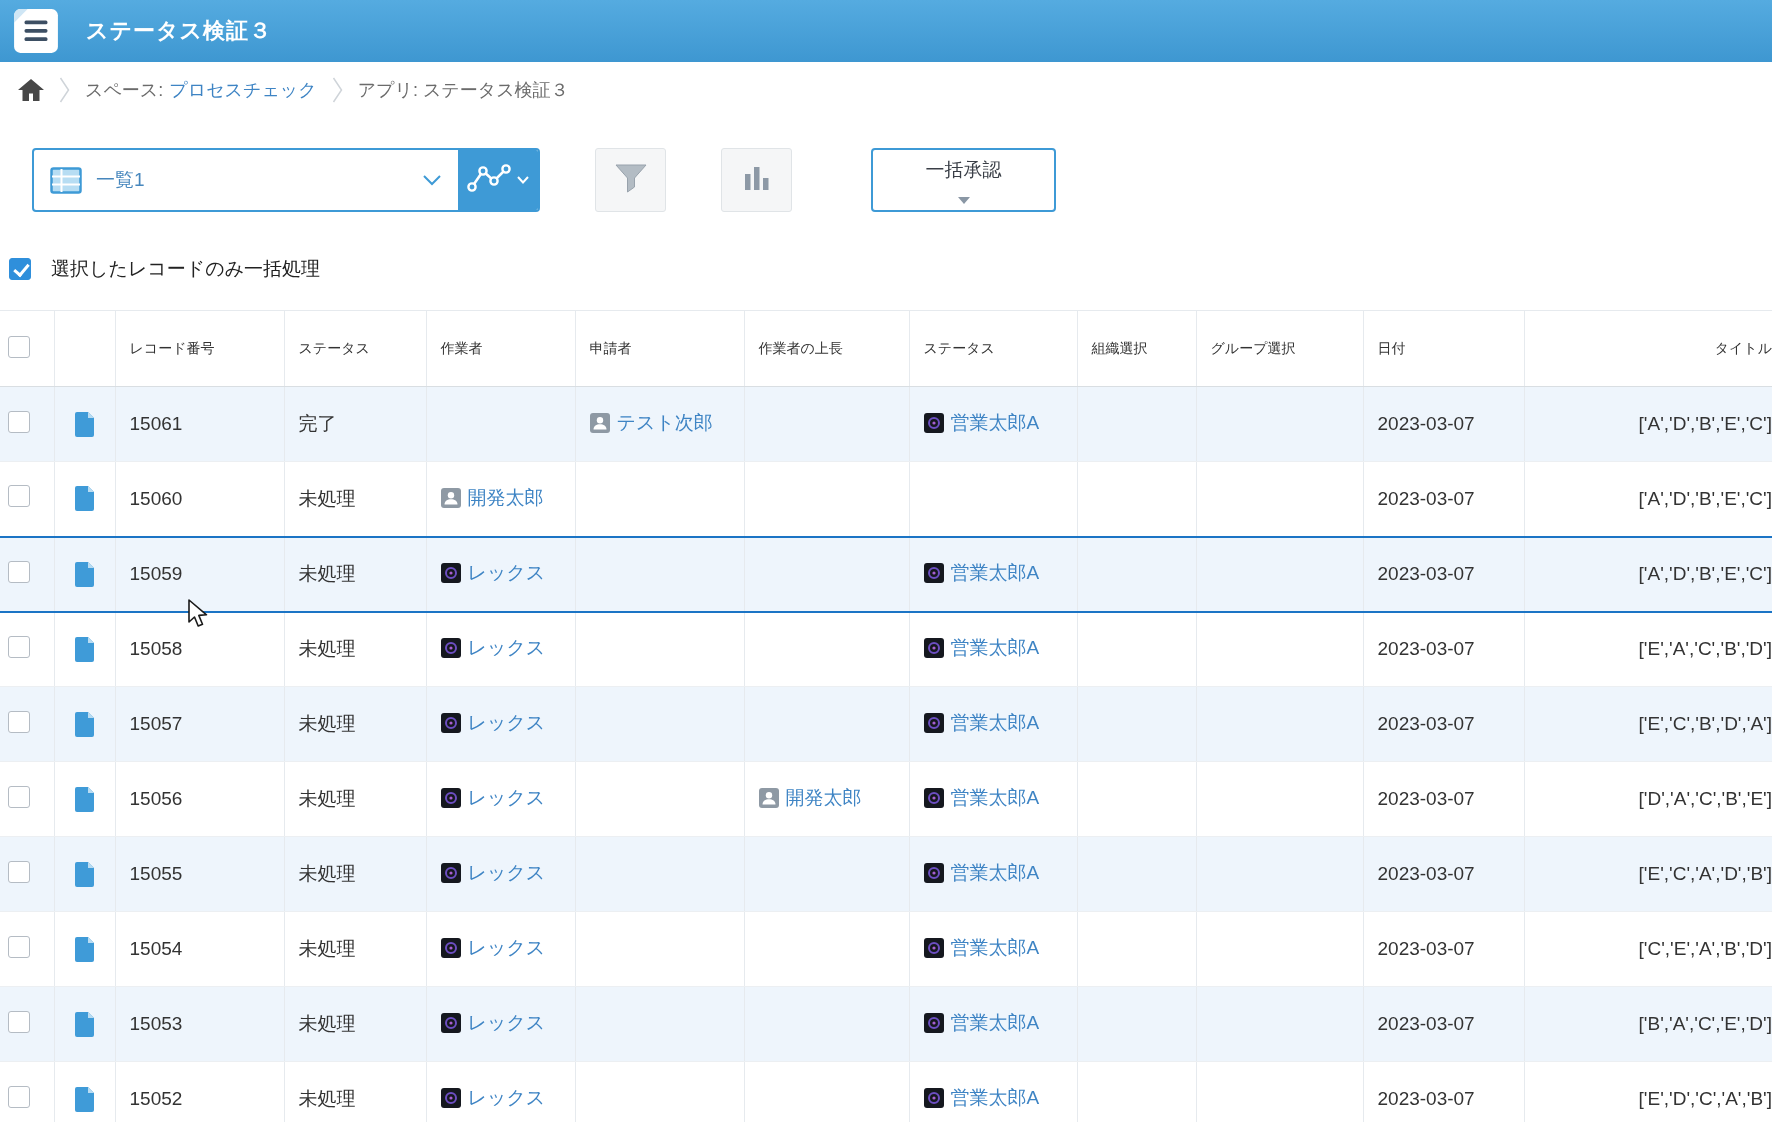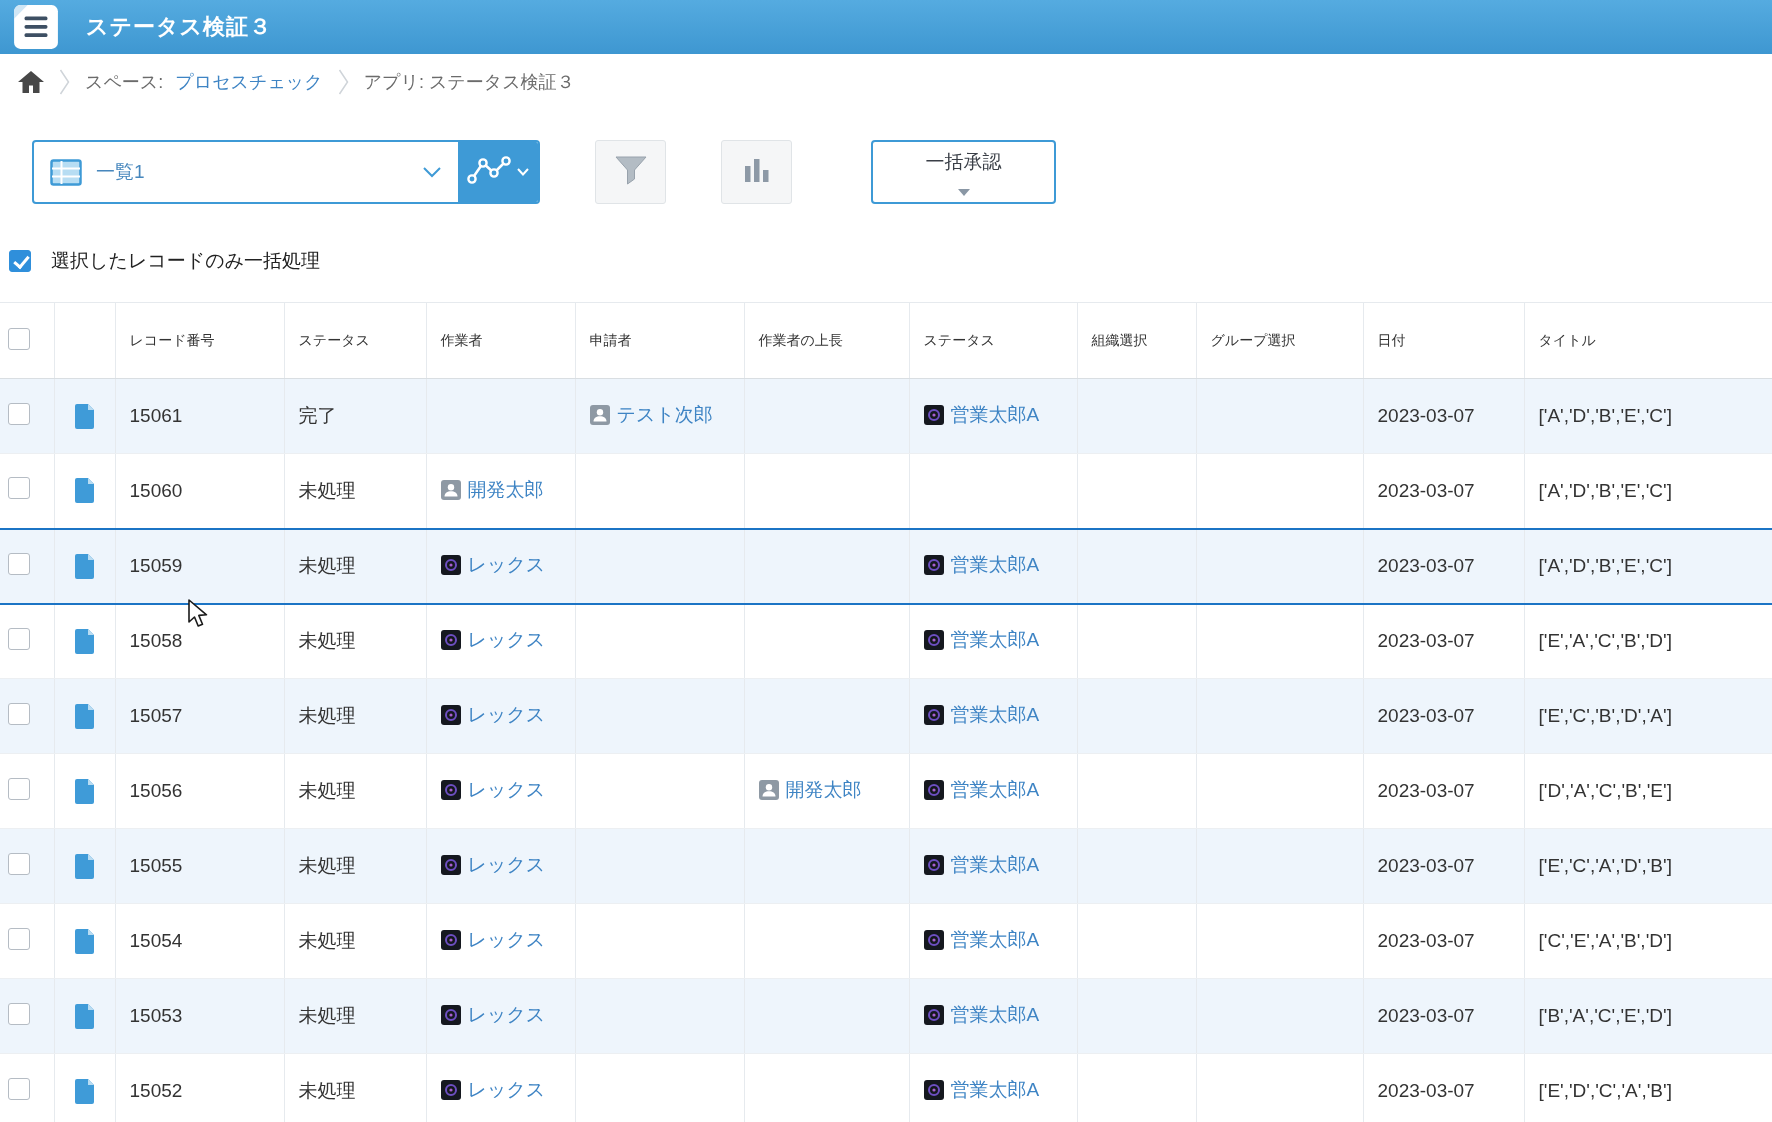--- a/index.html
+++ b/index.html
@@ -4,30 +4,30 @@
 <style>
   * { box-sizing: border-box; margin: 0; padding: 0; }
   :root {
     --accent:#3e9ad6; --link:#3e84c4; --row-alt:#eef5fc; --hl:#1b74c5;
     --hdr1:#55abe0; --hdr2:#3e97d1;
   }
   body { font-family:"Liberation Sans","DejaVu Sans",sans-serif; background:#fff; }
   .screen { position:relative; width:1772px; height:1122px; overflow:hidden; background:#fff; }
 
   
-  .topbar { height:54px; background:linear-gradient(180deg,var(--hdr1),var(--hdr2)); display:flex; align-items:center; }
+  .topbar { height:62px; background:linear-gradient(180deg,var(--hdr1),var(--hdr2)); display:flex; align-items:center; }
   .app-icon { margin-left:10px; width:52px; height:52px; display:flex; align-items:center; justify-content:center; cursor:pointer; }
   .topbar-title { color:#fff; font-size:22px; font-weight:bold; margin-left:24px; letter-spacing:1px; }
 
   
   .breadcrumb { height:56px; display:flex; align-items:center; padding-left:18px; background:#fff; }
   .bc-home { display:flex; align-items:center; cursor:pointer; }
   .bc-sep { margin:0 13px; display:flex; align-items:center; }
   .bc-text { font-size:18px; color:#6b6b6b; display:flex; align-items:center; }
-  .bc-label { margin-right:12px; }
+  .bc-label { margin-right:6px; }
   .bc-link { color:var(--link); cursor:pointer; text-decoration:none; }
 
   
   .toolbar { display:flex; align-items:center; margin:30px 0 0 32px; height:64px;gap:40px; }
   .view-group { display:flex; height:64px; border:2px solid var(--accent); border-radius:4px; overflow:hidden; background:#fff; }
   .view-select { width:424px; display:flex; align-items:center; padding:0 16px; cursor:pointer; }
   .grid-ic { margin-right:14px; display:flex; }
   .view-name { font-size:19px; color:#4787bd; flex:1; }
   .sel-chev { display:flex; }
   .graph-btn { width:80px; background:var(--accent); display:flex; align-items:center; justify-content:center; gap:5px; cursor:pointer; }
@@ -40,21 +40,21 @@
   .cb { display:inline-block; width:22px; height:22px; border:1px solid #b5bcc4; border-radius:3px; background:#fff; cursor:pointer; position:relative; flex:none; }
   .cb.checked { background:#2f8fdb; border-color:#2f8fdb; }
   .cb.checked::after { content:""; position:absolute; left:7px; top:2px; width:6px; height:12px; border:solid #fff; border-width:0 3px 3px 0; transform:rotate(40deg); }
   .bulk-label { font-size:19px; color:#222; }
 
   
   table.records { border-collapse:collapse; table-layout:fixed; width:1772px; margin-top:28px; }
   th, td { border-right:1px solid #e6eaee; overflow:hidden; white-space:nowrap; }
   th { border-top:1px solid #e6eaee; border-bottom:1px solid #d9dee2; height:76px; font-weight:normal; font-size:14px; color:#333; text-align:left; padding-left:14px; background:#fff; cursor:pointer; }
   td { height:75px; font-size:19px; color:#333; padding-left:14px; border-bottom:1px solid #eceff2; }
-  th:last-child, td:last-child { border-right:none; }
+  th:last-child, td:last-child { border-right:none;text-align:right; }
   tr.alt td { background:var(--row-alt); }
   tr.highlight { border-top:2px solid var(--hl); border-bottom:2px solid var(--hl); }
   .h-cb, .c-cb { padding-left:8px; }
   .c-icon { text-align:center; padding-left:0; }
   .entity { display:inline-flex; align-items:center; gap:7px; }
   .link { color:var(--link); text-decoration:none; cursor:pointer; }
   .file-ic { display:inline-flex; cursor:pointer; vertical-align:middle; }
   .avatar { display:inline-flex; }
 
   .cursor { position:absolute; left:186px; top:598px; pointer-events:none; z-index:5; }

